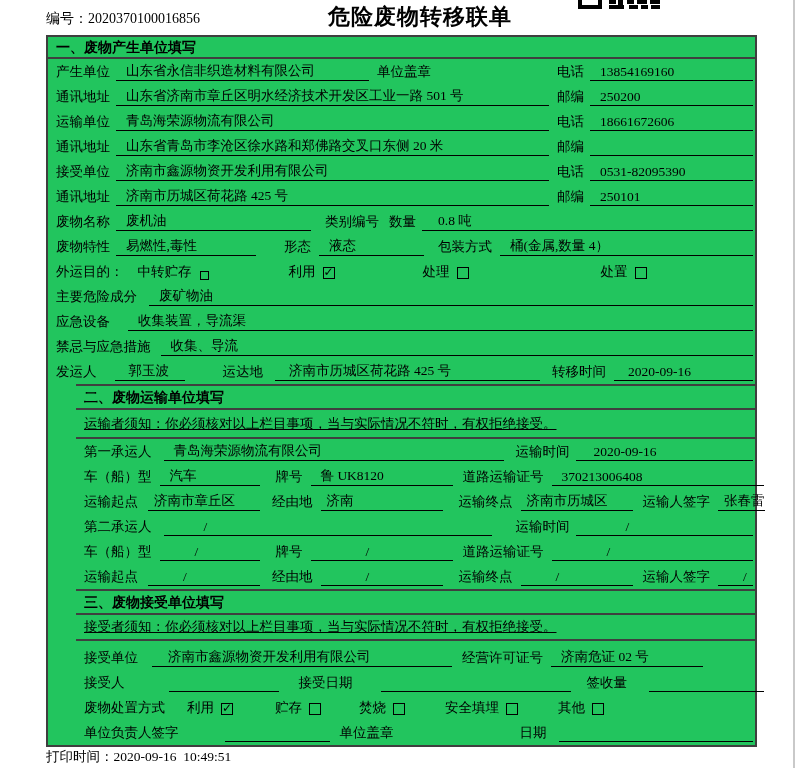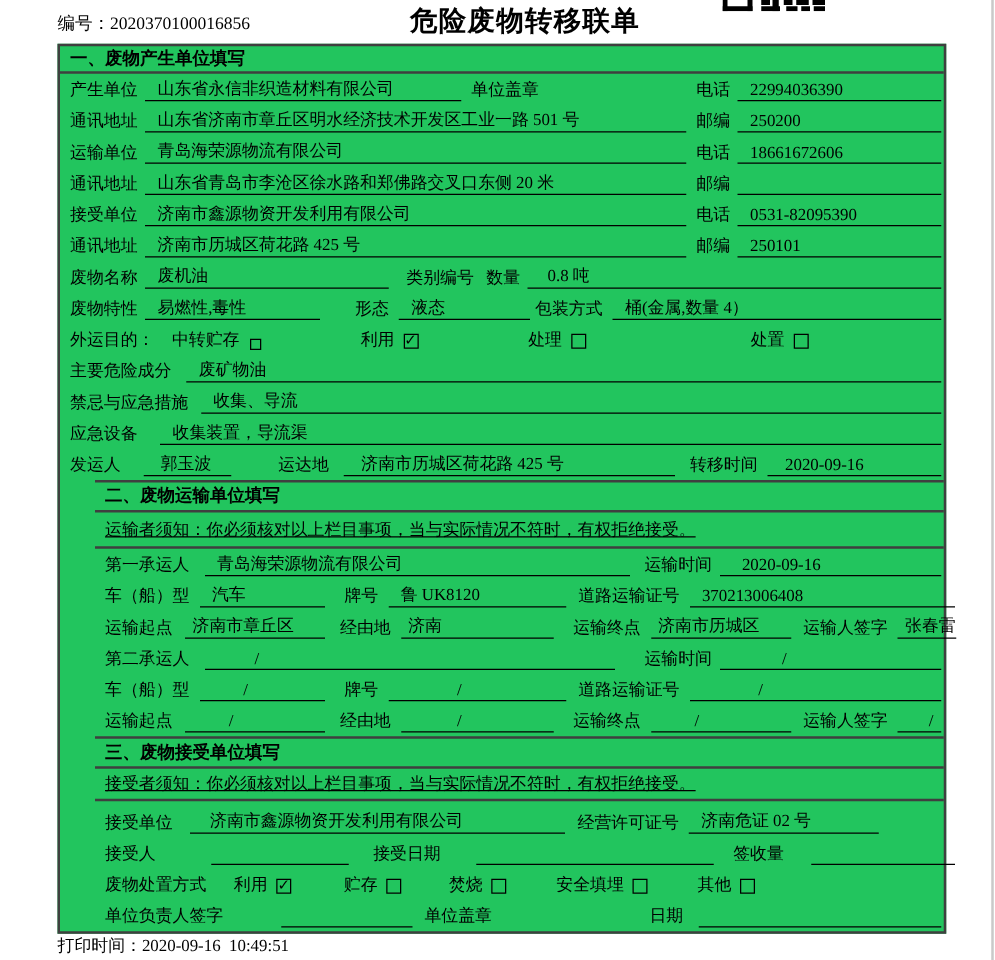--- a/index.html
+++ b/index.html
@@ -58,21 +58,21 @@
 <div class="form">
 
   <div class="sec1">
     <div class="sec-title">一、废物产生单位填写</div>
 
     <div class="row">
       <span class="lbl">产生单位</span>
       <span class="fld" style="width:253px;margin-left:6px">山东省永信非织造材料有限公司</span>
       <span class="lbl" style="margin-left:8px">单位盖章</span>
       <span class="lbl" style="margin-left:126px">电话</span>
-      <span class="fld fill" style="margin-left:6px">22994036390</span>
+      <span class="fld fill" style="margin-left:6px">13854169160</span>
     </div>
 
     <div class="row">
       <span class="lbl">通讯地址</span>
       <span class="fld" style="width:433px;margin-left:6px">山东省济南市章丘区明水经济技术开发区工业一路 501 号</span>
       <span class="lbl" style="margin-left:8px">邮编</span>
       <span class="fld fill" style="margin-left:6px">250200</span>
     </div>
 
     <div class="row">
@@ -109,21 +109,21 @@
       <span class="lbl" style="margin-left:14px">类别编号</span>
       <span class="lbl" style="margin-left:10px">数量</span>
       <span class="fld fill" style="margin-left:6px;padding-left:16px">0.8 吨</span>
     </div>
 
     <div class="row">
       <span class="lbl">废物特性</span>
       <span class="fld" style="width:140px;margin-left:6px">易燃性,毒性</span>
       <span class="lbl" style="margin-left:28px">形态</span>
       <span class="fld" style="width:105px;margin-left:8px">液态</span>
-      <span class="lbl" style="margin-left:4px">包装方式</span>
+      <span class="lbl" style="margin-left:14px">包装方式</span>
       <span class="fld fill" style="margin-left:8px">桶(金属,数量  4）</span>
     </div>
 
     <div class="row">
       <span class="lbl">外运目的：</span>
       <span class="lbl" style="margin-left:14px">中转贮存</span>
       <span class="cb small" style="margin-left:8px"></span>
       <span class="lbl" style="margin-left:80px">利用</span>
       <span class="cb">
           <span class="check">✓</span>
@@ -133,27 +133,27 @@
       <span class="lbl" style="margin-left:132px">处置</span>
       <span class="cb"></span>
     </div>
 
     <div class="row">
       <span class="lbl">主要危险成分</span>
       <span class="fld fill" style="margin-left:12px">废矿物油</span>
     </div>
 
     <div class="row">
+      <span class="lbl">应急设备</span>
+      <span class="fld fill" style="margin-left:18px">收集装置，导流渠</span>
+    </div>
+
+    <div class="row">
       <span class="lbl">禁忌与应急措施</span>
       <span class="fld fill" style="margin-left:10px">收集、导流</span>
-    </div>
-
-    <div class="row">
-      <span class="lbl">应急设备</span>
-      <span class="fld fill" style="margin-left:18px">收集装置，导流渠</span>
     </div>
 
     <div class="row">
       <span class="lbl">发运人</span>
       <span class="fld" style="width:70px;margin-left:18px;padding-left:14px">郭玉波</span>
       <span class="lbl" style="margin-left:38px">运达地</span>
       <span class="fld" style="width:265px;margin-left:12px;padding-left:14px">济南市历城区荷花路 425 号</span>
       <span class="lbl" style="margin-left:12px">转移时间</span>
       <span class="fld fill" style="margin-left:8px;padding-left:14px">2020-09-16</span>
     </div>

